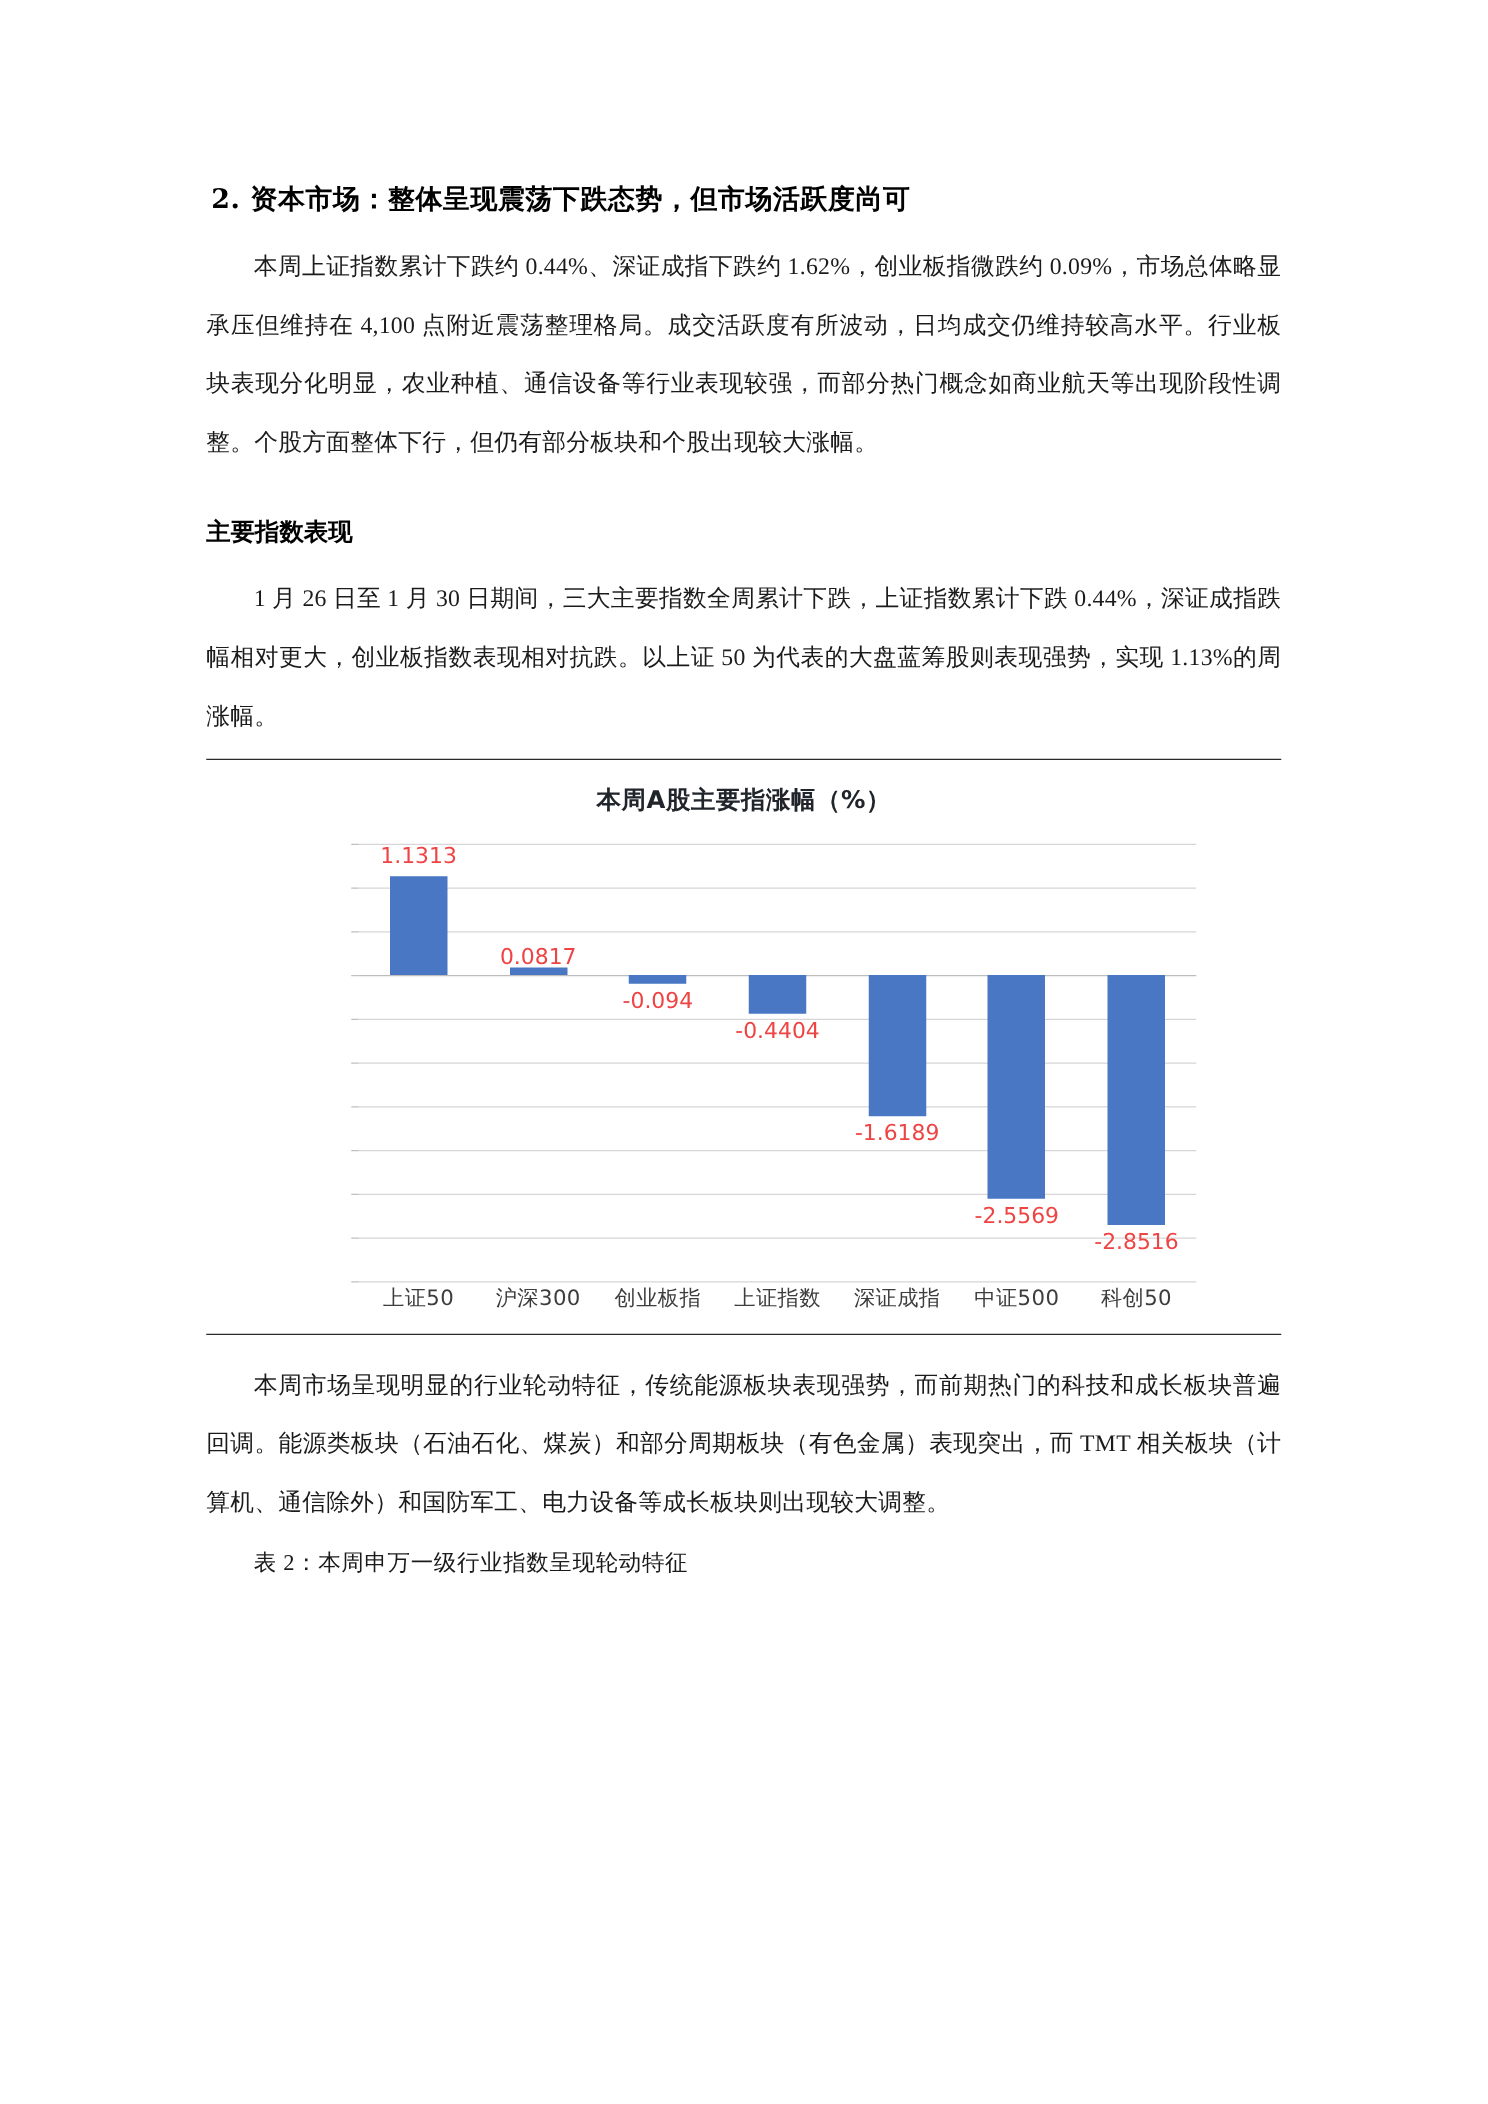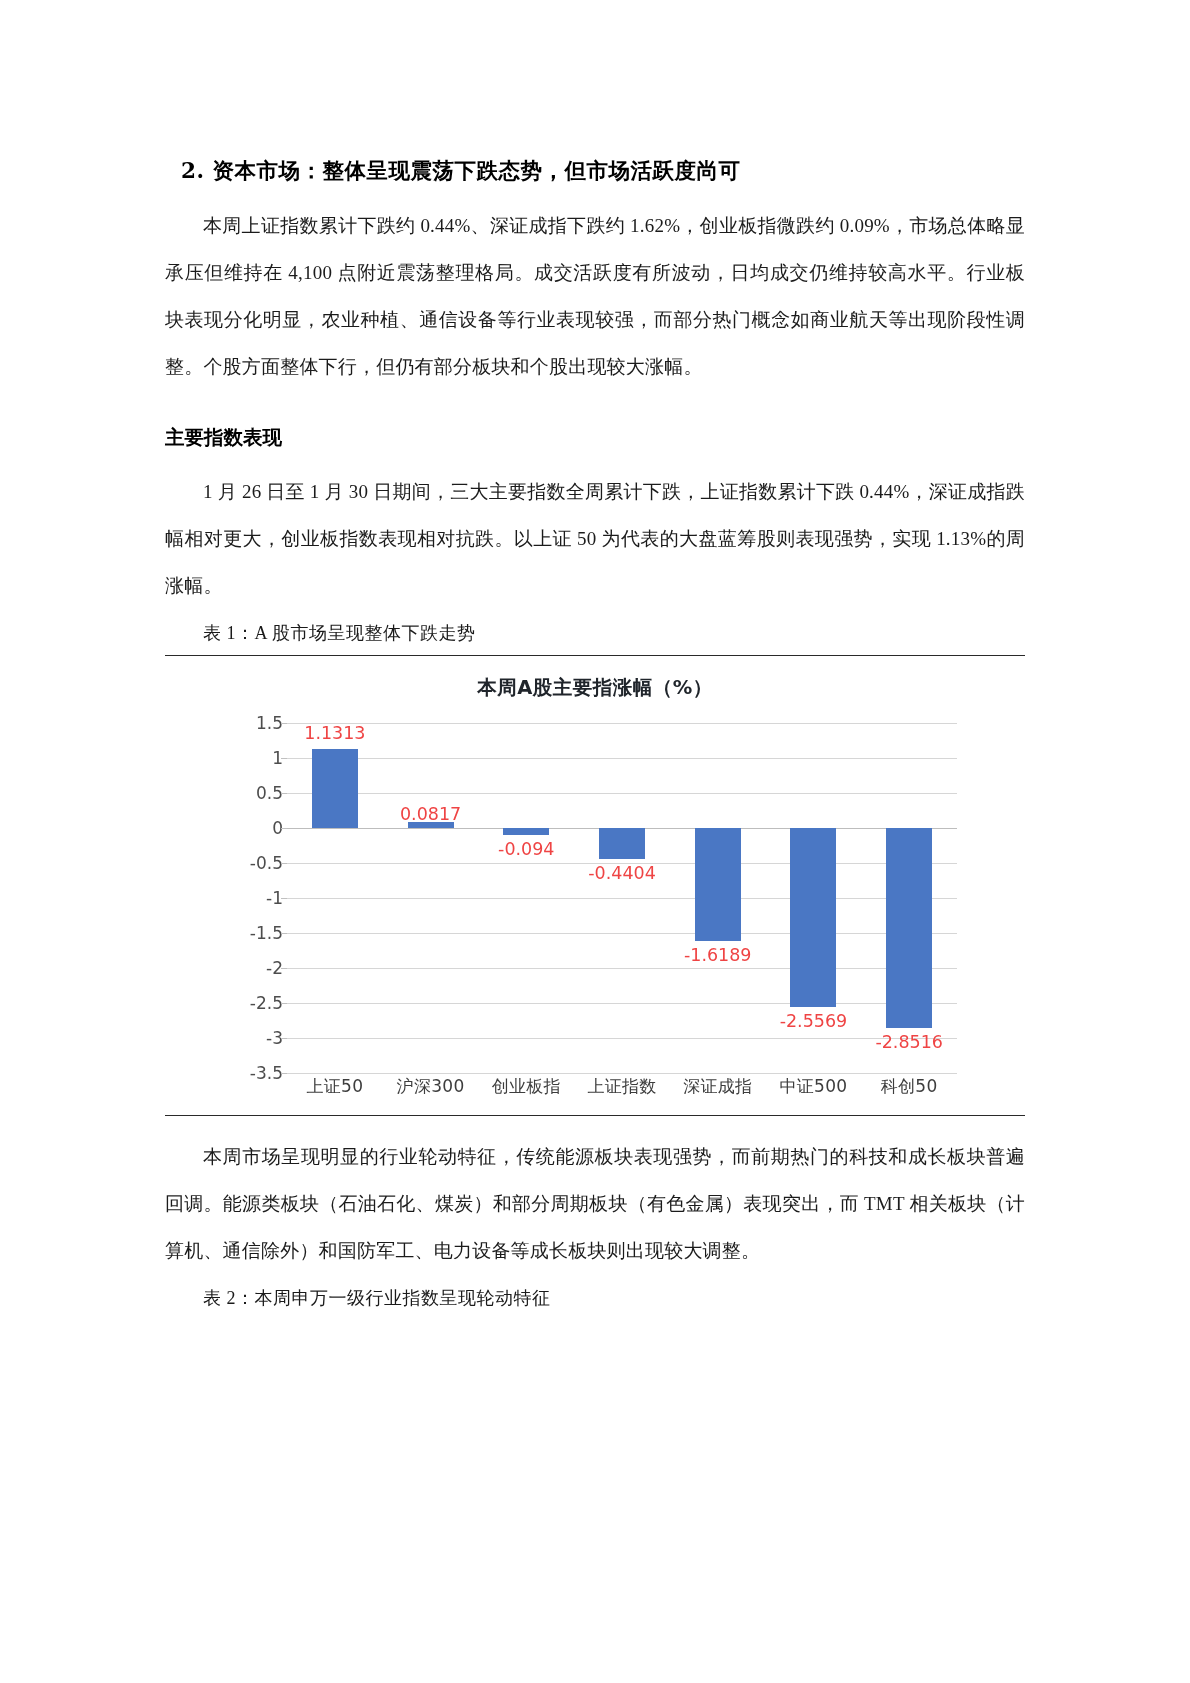--- a/index.html
+++ b/index.html
@@ -20,21 +20,21 @@
     height: 1683px;
     box-sizing: border-box;
     padding: 0 165px;
   }
   
   h2.section-title {
     font-family: "DejaVu Serif", "Liberation Serif", serif;
     font-size: 21.5px;
     font-weight: bold;
     letter-spacing: 0.5px;
-    margin: 16px;
+    margin: 4px;
     padding-top: 140px;
     color: #000;
   }
   p.body-text {
     font-size: 19px;
     line-height: 47px;
     text-align: justify;
     text-justify: inter-ideograph;
     margin: 17px 0 0 0;
     text-indent: 38px;
@@ -183,39 +183,25 @@
 <div class="page">
 
   <h2 class="section-title">2. 资本市场：整体呈现震荡下跌态势，但市场活跃度尚可</h2>
 
   <p class="body-text">本周上证指数累计下跌约 0.44%、深证成指下跌约 1.62%，创业板指微跌约 0.09%，市场总体略显承压但维持在 4,100 点附近震荡整理格局。成交活跃度有所波动，日均成交仍维持较高水平。行业板块表现分化明显，农业种植、通信设备等行业表现较强，而部分热门概念如商业航天等出现阶段性调整。个股方面整体下行，但仍有部分板块和个股出现较大涨幅。</p>
 
   <h3 class="sub-title">主要指数表现</h3>
 
   <p class="body-text">1 月 26 日至 1 月 30 日期间，三大主要指数全周累计下跌，上证指数累计下跌 0.44%，深证成指跌幅相对更大，创业板指数表现相对抗跌。以上证 50 为代表的大盘蓝筹股则表现强势，实现 1.13%的周涨幅。</p>
 
-  <div class="fig-caption">表 1：A 股市场呈现整体下跌走势</div>
 
   <div class="chart-block">
     <div class="chart-title">本周A股主要指涨幅（%）</div>
 
     <div class="chart-area">
-      <div class="yaxis-col" id="yaxis">
-          <div class="ylabel" style="top: 0px;">1.5</div>
-          <div class="ylabel" style="top: 35px;">1</div>
-          <div class="ylabel" style="top: 70px;">0.5</div>
-          <div class="ylabel" style="top: 105px;">0</div>
-          <div class="ylabel" style="top: 140px;">-0.5</div>
-          <div class="ylabel" style="top: 175px;">-1</div>
-          <div class="ylabel" style="top: 210px;">-1.5</div>
-          <div class="ylabel" style="top: 245px;">-2</div>
-          <div class="ylabel" style="top: 280px;">-2.5</div>
-          <div class="ylabel" style="top: 315px;">-3</div>
-          <div class="ylabel" style="top: 350px;">-3.5</div>
-        </div>
       <div class="plot">
         <div id="grid">
             <div class="gridline" style="top: 0px;">
               <div class="tick-mark"></div>
             </div>
             <div class="gridline" style="top: 35px;">
               <div class="tick-mark"></div>
             </div>
             <div class="gridline" style="top: 70px;">
               <div class="tick-mark"></div>

